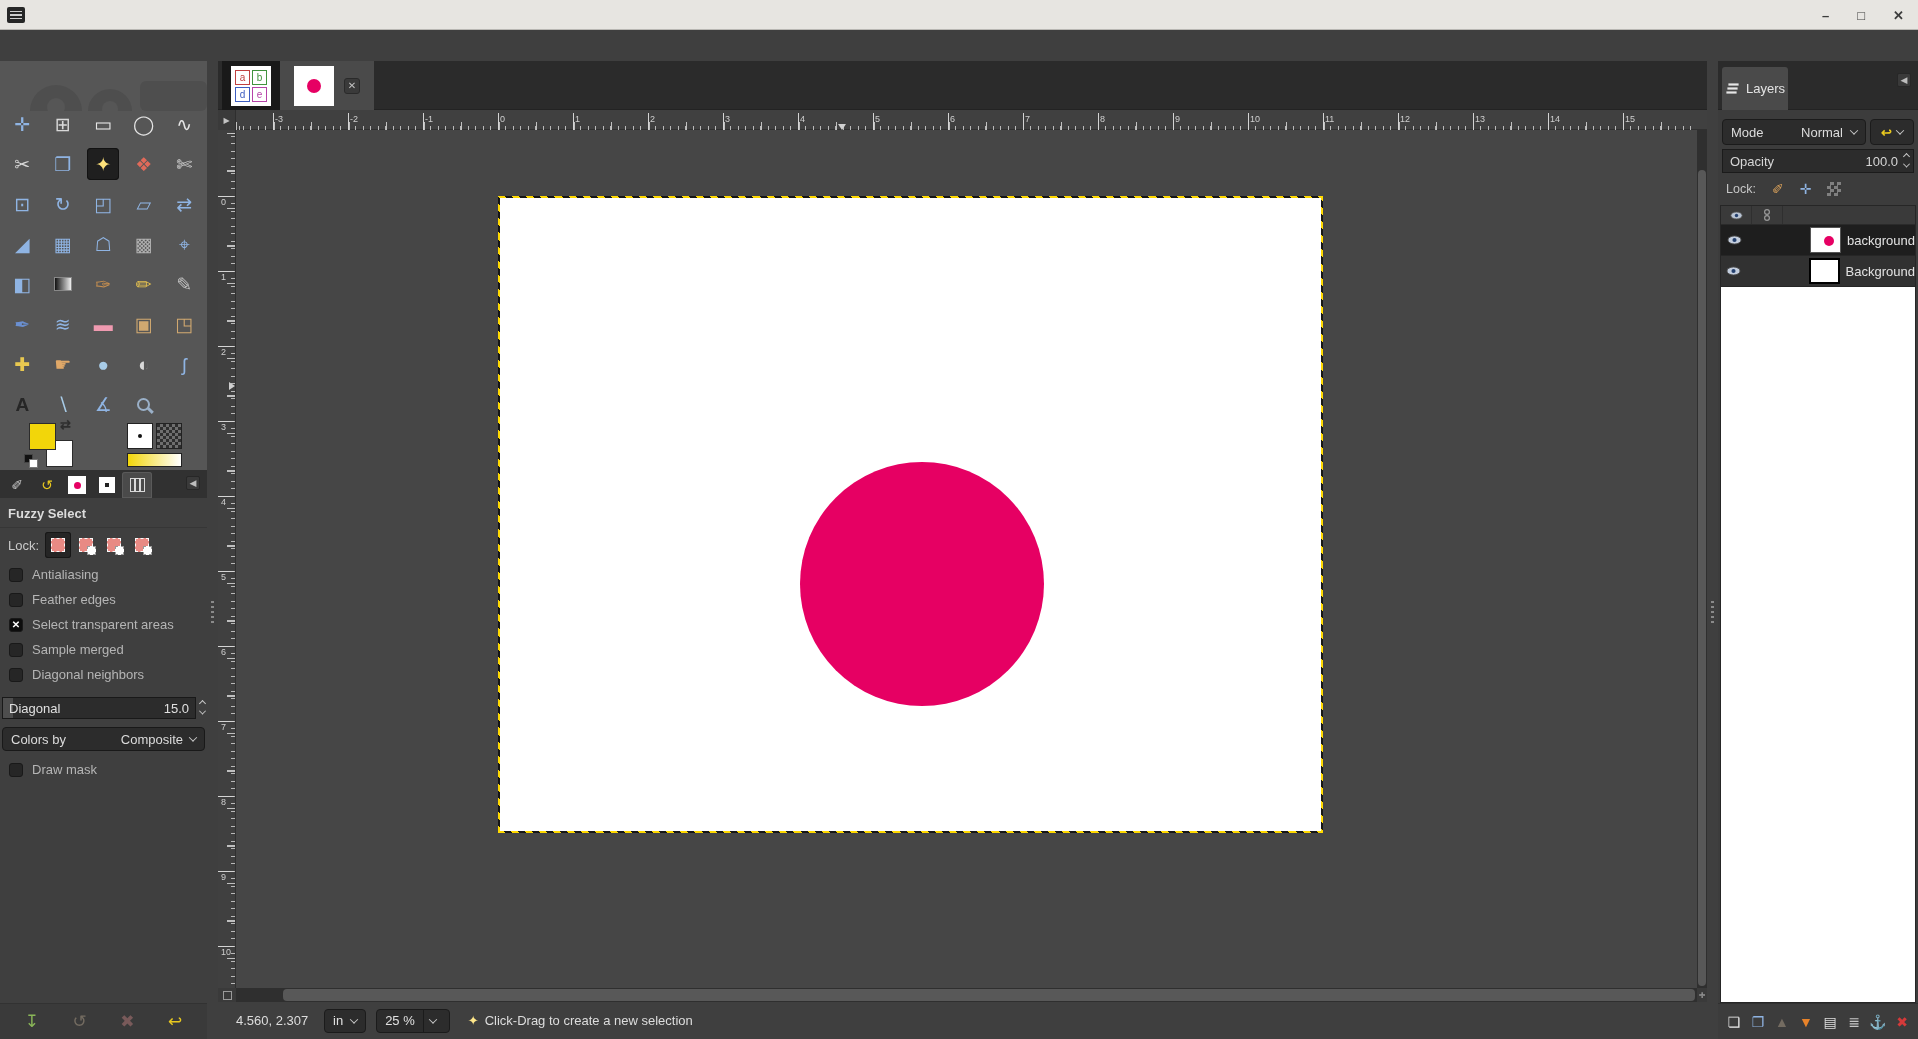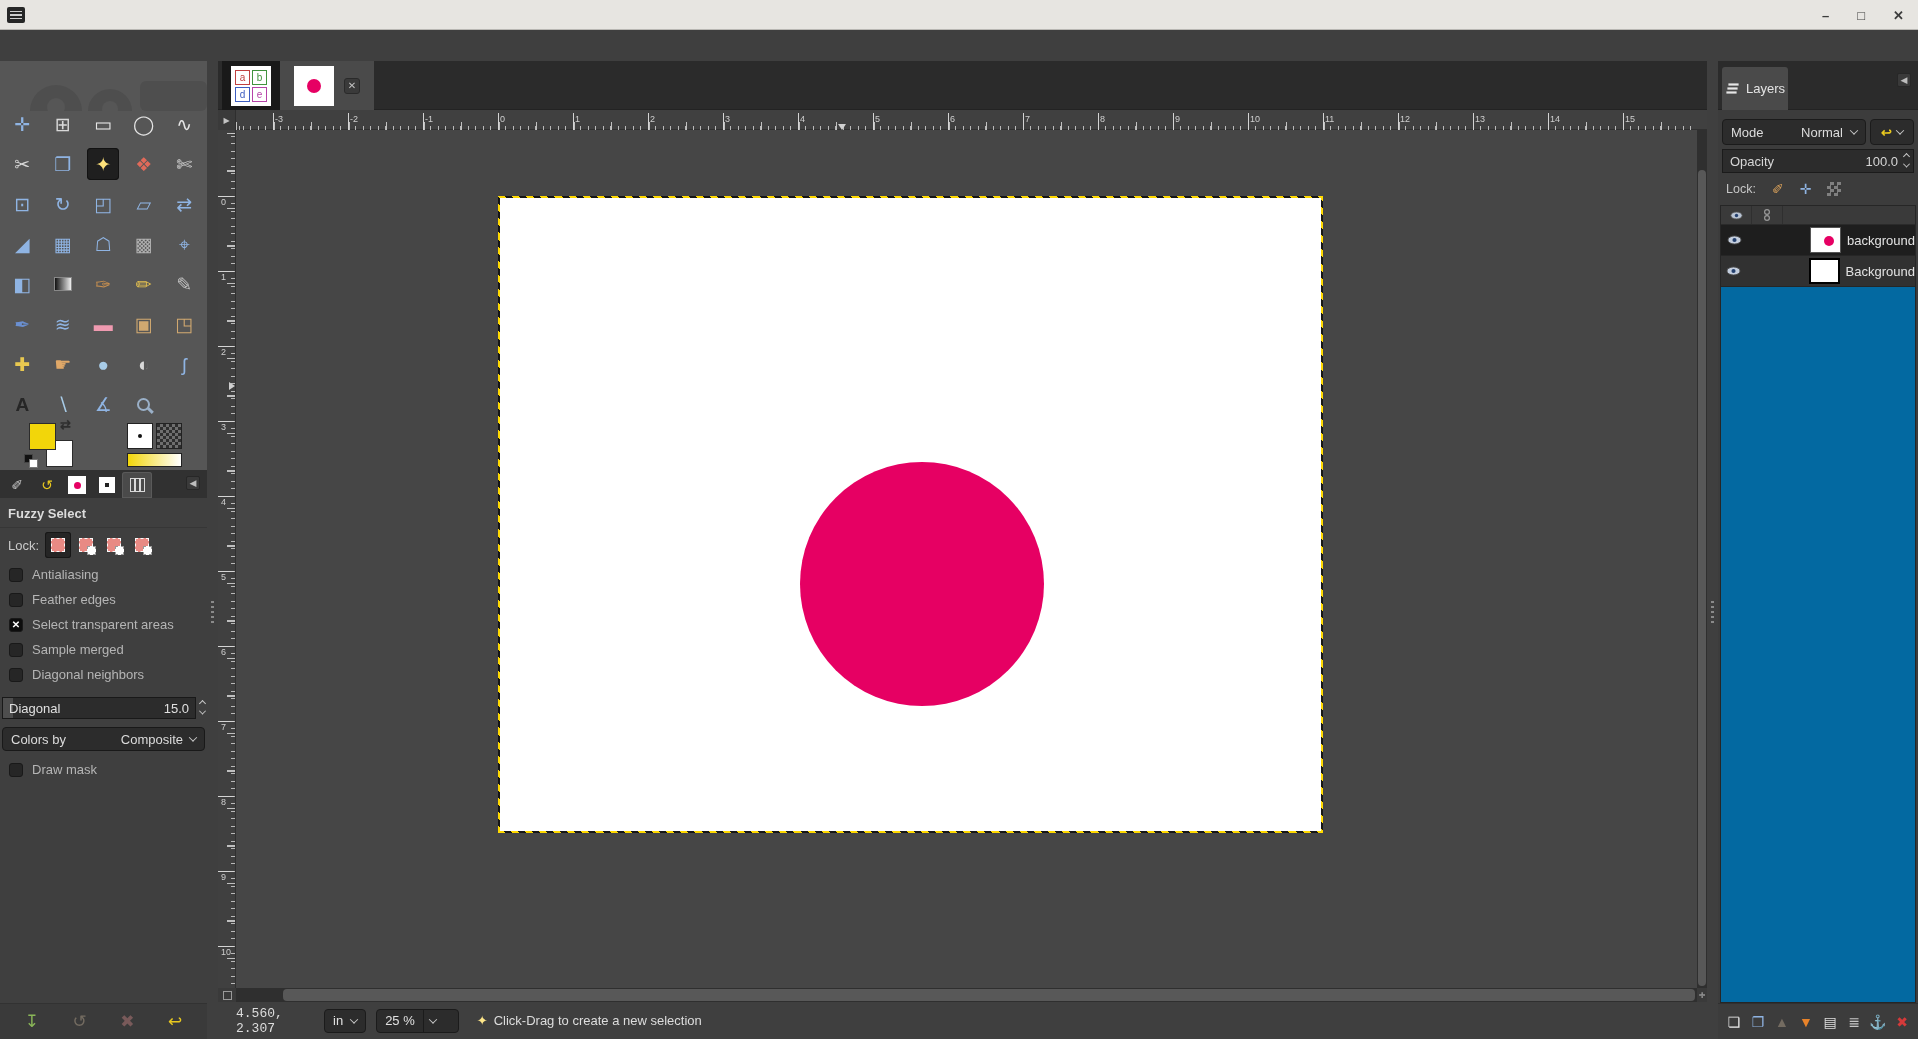--- a/index.html
+++ b/index.html
@@ -150,24 +150,24 @@
   .qmask{position:absolute;left:0;top:0;width:18px;height:14px;background:#3a3a3a;display:flex;align-items:center;justify-content:center;}
   .qmask i{width:9px;height:9px;border:1px solid #9a9a9a;display:block;}
   .hscroll{position:absolute;left:18px;top:0;width:1461px;height:14px;background:#2f2f2f;}
   .hthumb{position:absolute;top:1px;bottom:1px;left:47px;right:2px;background:#585858;border-radius:4px;}
   .navbtn{position:absolute;left:1479px;top:0;width:10px;height:14px;background:#3a3a3a;color:#b9b9b9;
           font-size:8px;display:flex;align-items:center;justify-content:center;}
 
   
   .statusbar{position:absolute;left:0;top:941px;width:100%;height:37px;background:#3f3f3f;
              display:flex;align-items:center;font-size:13px;color:#dddddd;}
-  .pos-label{margin-left:18px;width:88px;font-family:Liberation Mono, monospace;}
+  .pos-label{margin-left:18px;width:88px;}
   .combo{height:24px;background:#2c2c2c;border:1px solid #1b1b1b;border-radius:4px;display:flex;
          align-items:center;padding:0 8px;gap:8px;margin-right:10px;color:#e0e0e0;}
-  .zoomcombo{padding-right:16px;align-items:center;}
+  .zoomcombo{padding-right:7px;align-items:center;}
   .zoomcombo .zchev{border-left:1px solid #1b1b1b;height:100%;display:flex;align-items:center;padding:0 6px;}
   .wand{color:#ffe78a;font-size:13px;margin:0 6px 0 8px;}
 
   .chev{display:inline-block;width:6px;height:6px;border-right:1.6px solid #c6c6c6;border-bottom:1.6px solid #c6c6c6;
         transform:rotate(45deg) translate(-1px,-1px);}
   .spin{display:flex;flex-direction:column;gap:4px;margin-left:4px;}
   .spin .chev{width:5px;height:5px;}
   .spin .up{transform:rotate(-135deg);}
 
   
@@ -182,21 +182,21 @@
   .mcombo .right{display:flex;gap:8px;align-items:center;}
   .mextra{width:44px;background:#2c2c2c;border:1px solid #1b1b1b;border-radius:4px;display:flex;
           align-items:center;justify-content:center;gap:5px;color:#e8c81f;font-size:13px;font-weight:bold;}
   .opacity-line{position:absolute;left:4px;top:88px;width:192px;height:24px;background:#2c2c2c;border:1px solid #1b1b1b;
           display:flex;align-items:center;justify-content:space-between;padding:0 4px 0 7px;font-size:13px;color:#d6d6d6;}
   .opacity-line .val{display:flex;align-items:center;gap:2px;}
   .lock-line{position:absolute;left:4px;top:116px;width:192px;height:24px;display:flex;align-items:center;
              gap:16px;font-size:12.5px;color:#c6c6c6;padding-left:4px;}
   .lockico{font-size:14px;}
   .checker14{width:14px;height:14px;background:repeating-conic-gradient(#808080 0% 25%,#3a3a3a 0% 50%) 0 0/7px 7px;}
-  .llist{position:absolute;left:2px;top:144px;width:196px;bottom:36px;background:#0369a1;border:1px solid #262626;}
+  .llist{position:absolute;left:2px;top:144px;width:196px;bottom:36px;background:#ffffff;border:1px solid #262626;}
   .lheader{height:19px;background:#3a3a3a;border-bottom:1px solid #2a2a2a;display:flex;align-items:center;color:#9a9a9a;}
   .lheader .hc{width:31px;display:flex;justify-content:center;border-right:1px solid #2f2f2f;height:100%;align-items:center;}
   .lrow{height:31px;display:flex;align-items:center;background:#313131;border-bottom:1px solid #262626;}
   .lrow.sel{background:#1e1e1e;}
   .eyec{width:31px;display:flex;justify-content:center;}
   .lthumb{width:36px;height:26px;background:#fff;margin-left:62px;position:relative;border:1px solid #555;}
   .lthumb.thick{border:2px solid #000;}
   .lthumb .dot{position:absolute;left:13px;top:8px;width:10px;height:10px;border-radius:50%;}
   .lname{margin-left:6px;font-size:13px;color:#e2e2e2;}
   .rfooter{position:absolute;left:0;bottom:0;width:100%;height:36px;background:#3c3c3c;border-top:1px solid #303030;

